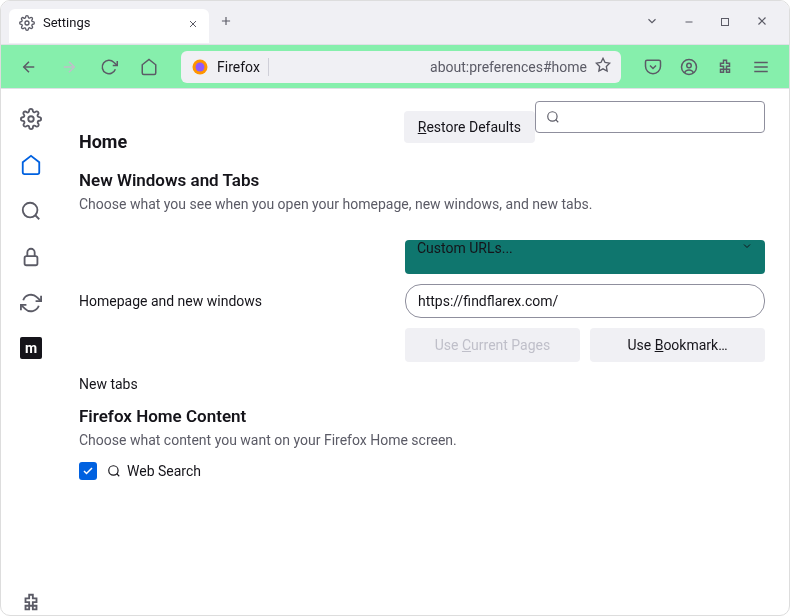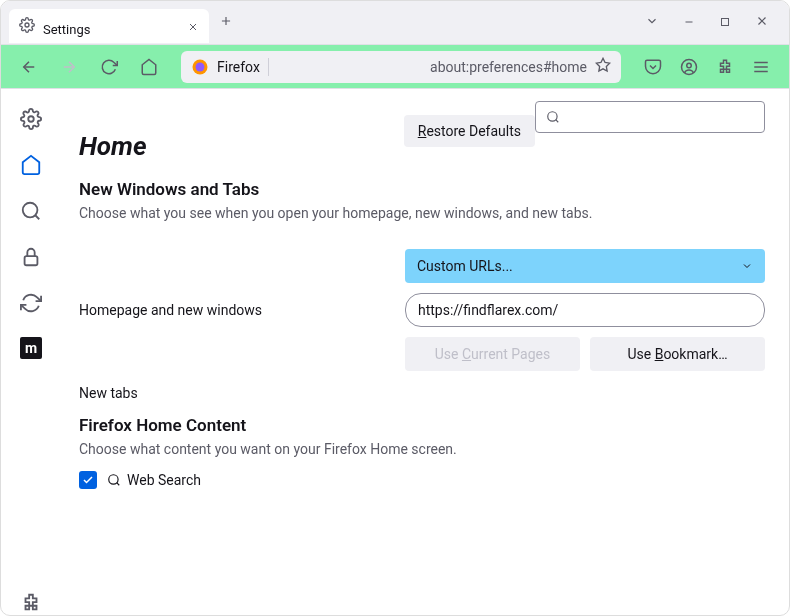--- a/index.html
+++ b/index.html
@@ -1,19 +1,19 @@
 <!DOCTYPE html>
 <html><head>
 <meta charset="utf-8">
 <style>
 * { box-sizing: border-box; margin: 0; padding: 0; font-family: -apple-system, BlinkMacSystemFont, "Segoe UI", Roboto, sans-serif; }
 body { width: 790px; height: 616px; background: #fff; overflow: hidden; border-radius: 10px; border: 1px solid #ddd; }
 
 .titlebar { height: 44px; display: flex; align-items: center; padding: 0 8px; background: #f0f0f4; border-bottom: 1px solid #e0e0e6; }
-.tab { display: flex; align-items: flex-end; background: #fff; border-radius: 6px 6px 0 0; padding: 6px 10px; margin-top: 6px; min-width: 200px; height: 34px; gap: 8px; }
+.tab { display: flex; align-items: flex-start; background: #fff; border-radius: 6px 6px 0 0; padding: 6px 10px; margin-top: 6px; min-width: 200px; height: 34px; gap: 8px; }
 .tab-icon { color: #5b5b66; }
 .tab-title { flex: 1; font-size: 13px; color: #15141a; }
 .tab-close { color: #5b5b66; cursor: pointer; }
 .new-tab { margin-left: 10px; color: #5b5b66; cursor: pointer; }
 .win-controls { margin-left: auto; display: flex; gap: 24px; padding-right: 12px; }
 .win-controls span { color: #5b5b66; cursor: pointer; }
 
 .toolbar { height: 44px; display: flex; align-items: center; padding: 4px 12px; gap: 8px; background: #86efac; border-bottom: 1px solid #e0e0e6; }
 .tbtn { width: 32px; height: 32px; display: flex; align-items: center; justify-content: center; color: #5b5b66; border-radius: 4px; cursor: pointer; }
 .tbtn.disabled { color: #bfbfc9; }
@@ -30,30 +30,30 @@
 .side-icon { color: #5b5b66; cursor: pointer; width: 24px; height: 24px; display:flex; align-items:center; justify-content:center; }
 .side-icon.active { color: #0061e0; }
 .side-spacer { flex: 1; }
 .moz-icon { width: 22px; height: 22px; background: #15141a; color:#fff; display:flex; align-items:center; justify-content:center; font-weight:bold; font-size:14px; border-radius:2px;}
 
 .main { flex: 1; padding: 12px 24px 0 18px; overflow: hidden; position: relative; }
 .search-settings { float: right; width: 230px; height: 32px; border: 1px solid #8f8f9d; border-radius: 4px; display: flex; align-items: center; padding: 0 10px; gap: 8px; color: #5b5b66; margin-bottom: 20px; }
 .search-settings input { border: none; outline: none; font-size: 14px; flex: 1; background: transparent; color: #15141a; }
 .search-settings input::placeholder { color: #5b5b66; }
 
-h1 { clear: both; font-size: 26px; font-weight: 700; color: #15141a; padding-top: 30px; font-style: italic; }
+h1 { clear: both; font-size: 18px; font-weight: 700; color: #15141a; padding-top: 30px; }
 .header-row { display: flex; align-items: center; justify-content: space-between; margin-bottom: 18px; }
 .restore-btn { background: #f0f0f4; border: none; padding: 8px 14px; border-radius: 4px; font-size: 14px; color: #15141a; cursor: pointer; }
 h2 { font-size: 17px; font-weight: 600; color: #15141a; margin-bottom: 6px; }
 .desc { font-size: 14px; color: #5b5b66; margin-bottom: 28px; }
 
 .form-row { display: flex; align-items: center; margin-bottom: 14px; gap: 16px; }
 .form-label { width: 310px; font-size: 14px; color: #15141a; }
 .form-control { flex: 1; }
-.select { width: 100%; height: 34px; background: #7dd3fc; border: none; border-radius: 4px; padding: 0 12px; display: flex; align-items: center; justify-content: space-between; font-size: 14px; color: #15141a; cursor: pointer; }
+.select { width: 100%; height: 34px; background: #0f766e; border: none; border-radius: 4px; padding: 0 12px; display: flex; align-items: flex-start; justify-content: space-between; font-size: 14px; color: #15141a; cursor: pointer; }
 .textinput { width: 100%; height: 34px; border: 1px solid #8f8f9d; border-radius: 16px; padding: 0 12px; font-size: 14px; color: #15141a; outline: none; }
 .btn-row { display: flex; gap: 10px; justify-content: flex-end; margin-left: 326px; margin-bottom: 14px; }
 .sbtn { flex: 1; height: 34px; background: #f0f0f4; border: none; border-radius: 4px; font-size: 14px; color: #15141a; cursor: pointer; overflow: hidden; text-overflow: ellipsis; white-space: nowrap; padding: 0 10px; }
 .sbtn.disabled { color: #bfbfc9; }
 
 .section2 { }
 .check-row { display: flex; align-items: center; gap: 10px; margin-top: 14px; }
 .checkbox { width: 18px; height: 18px; background: #0061e0; border-radius: 3px; display: flex; align-items: center; justify-content: center; cursor: pointer; }
 .check-label { font-size: 14px; color: #15141a; display: flex; align-items: center; gap: 6px; }
 </style>

